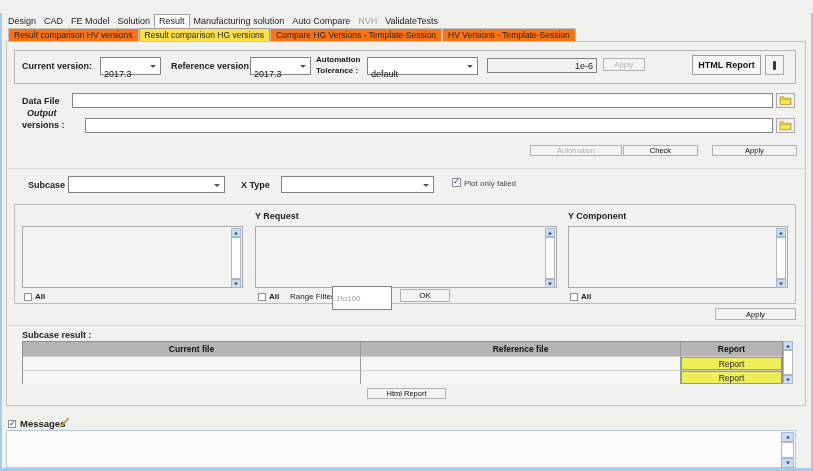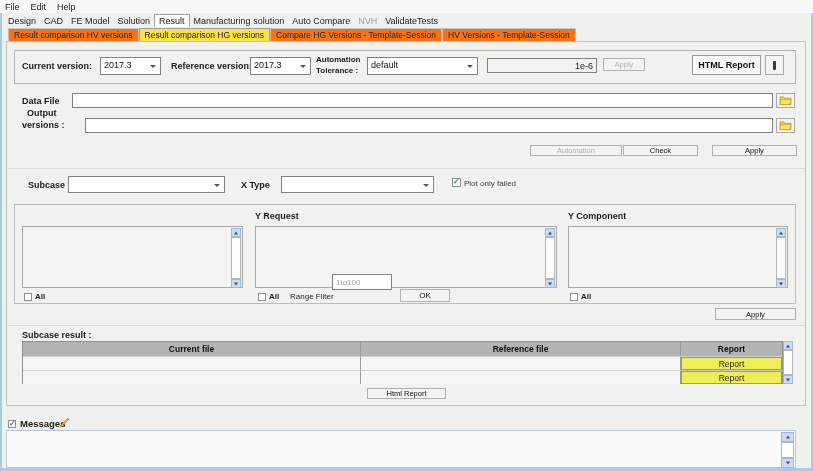--- a/index.html
+++ b/index.html
@@ -13,21 +13,21 @@
   .tab1.sel{background:#fff;border:1px solid #9d9d9d;border-bottom:none;}
   .tab1.dis{color:#9f9f9f;}
   .tabrow2{position:absolute;left:8px;top:27px;height:14px;display:flex;align-items:flex-end;}
   .tab2{font-size:8.5px;color:#222;padding:1px 5px;white-space:nowrap;background:#f97316;border:1px solid #c2c2c2;border-bottom:none;}
   .tab2.sel{background:#fde047;border-color:#9d9d9d;}
   .panel{position:absolute;left:6px;top:41px;width:800px;height:365px;border:1px solid #c3c3c3;background:#f1f1f0;box-sizing:border-box;}
   .group{position:absolute;border:1px solid #b3b3b3;box-sizing:border-box;}
   .lbl{position:absolute;font-size:9px;color:#1c1c1c;white-space:nowrap;}
   .lbl.b{font-weight:600;}
   .lbl.s{font-size:8px;}
-  .select{position:absolute;background:#fff;border:1px solid #818181;font-size:9px;color:#111;box-sizing:border-box;padding:2px 14px 0 3px;}
+  .select{position:absolute;background:#fff;border:1px solid #818181;font-size:9px;color:#111;box-sizing:border-box;padding:11px 14px 0 3px;}
   .select::after{content:"";position:absolute;right:4px;top:50%;margin-top:-1px;border-left:3px solid transparent;border-right:3px solid transparent;border-top:3px solid #555;}
   .input{position:absolute;background:#fff;border:1px solid #818181;font-size:9px;padding:0 3px;box-sizing:border-box;font-family:inherit;color:#222;}
   .input::placeholder{color:#9a9a9a;}
   .btn{position:absolute;background:#f3f3f2;border:1px solid #b0b0b0;font-size:7.5px;display:flex;align-items:center;justify-content:center;color:#111;box-sizing:border-box;cursor:default;}
   .btn.primary{font-size:9px;font-weight:700;background:#f7f7f6;border-color:#999;}
   .btn.dis{color:#b3b3b3;}
   .iconbtn{position:absolute;background:#f3f3f2;border:1px solid #a8a8a8;box-sizing:border-box;display:flex;align-items:center;justify-content:center;}
   .listbox{position:absolute;background:#f3f3f2;border:1px solid #a8a8a8;box-sizing:border-box;}
   .vscroll{position:absolute;width:10px;background:#e9e9e9;box-sizing:border-box;display:flex;flex-direction:column;}
   .sb-btn{height:9px;flex:none;background:#cdddf1;border:1px solid #9db9d9;box-sizing:border-box;position:relative;}
@@ -50,25 +50,20 @@
 </style>
 </head>
 <body>
 
 <div class="window">
 
   <div class="edge" style="left:0;top:13px;width:2px;height:458px;"></div>
   <div class="edge" style="left:811px;top:13px;width:2px;height:458px;"></div>
   <div class="edge" style="left:0;top:468px;width:813px;height:3px;"></div>
 
-  <div class="menubar">
-    <span>File</span>
-    <span>Edit</span>
-    <span>Help</span>
-  </div>
 
   <div class="tabrow1">
     <span class="tab1">Design</span>
     <span class="tab1">CAD</span>
     <span class="tab1">FE Model</span>
     <span class="tab1">Solution</span>
     <span class="tab1 sel">Result</span>
     <span class="tab1">Manufacturing solution</span>
     <span class="tab1">Auto Compare</span>
     <span class="tab1 dis">NVH</span>
@@ -101,21 +96,21 @@
 
   <span class="lbl b" style="left:22px;top:96px;">Data File</span>
   <input class="input" style="left: 72px; top: 93px; width: 701px; height: 15px;" value="">
   <div class="iconbtn" style="left:776px;top:93px;width:19px;height:15px;">
     <svg width="13" height="11" viewBox="0 0 14 12">
         <path d="M1 2 h4 l1 1.5 h7 v7 H1 Z" fill="#f3d42c" stroke="#9a8a20" stroke-width="0.6"></path>
         <path d="M1.2 5 h12 l-1.6 5.4 H1.2 Z" fill="#f8e55e" stroke="#9a8a20" stroke-width="0.5"></path>
       </svg>
   </div>
 
-  <span class="lbl b" style="left:27px;top:108px;">Output</span>
+  <span class="lbl b" style="left:27px;top:108px;font-style:italic;">Output</span>
   <span class="lbl b" style="left:22px;top:120px;">versions :</span>
   <input class="input" style="left: 85px; top: 118px; width: 688px; height: 15px;" value="">
   <div class="iconbtn" style="left:776px;top:118px;width:19px;height:15px;">
     <svg width="13" height="11" viewBox="0 0 14 12">
         <path d="M1 2 h4 l1 1.5 h7 v7 H1 Z" fill="#f3d42c" stroke="#9a8a20" stroke-width="0.6"></path>
         <path d="M1.2 5 h12 l-1.6 5.4 H1.2 Z" fill="#f8e55e" stroke="#9a8a20" stroke-width="0.5"></path>
       </svg>
   </div>
 
   <div class="btn dis" style="left:530px;top:145px;width:92px;height:11px;">Automation</div>
@@ -148,21 +143,21 @@
   <div class="listbox" style="left:255px;top:226px;width:302px;height:62px;">
     <div class="vscroll" style="right:1px;top:1px;height:60px;">
       <div class="sb-btn up"></div>
       <div class="sb-thumb"></div>
       <div class="sb-btn down"></div>
     </div>
   </div>
   <span class="cb" style="left:258px;top:293px;width:8px;height:8px;"></span>
   <span class="lbl s b" style="left:269px;top:292px;">All</span>
   <span class="lbl s" style="left:290px;top:292px;">Range Filter</span>
-  <input class="input" style="left: 332px; top: 274px; width: 60px; height: 16px; font-size: 8px;" placeholder="1to100">
+  <input class="input" style="left: 332px; top: 286px; width: 60px; height: 24px; font-size: 8px;" placeholder="1to100">
   <div class="btn" style="left:400px;top:289px;width:50px;height:13px;font-size:8px;">OK</div>
 
   <span class="lbl b" style="left:568px;top:211px;">Y Component</span>
   <div class="listbox" style="left:568px;top:226px;width:220px;height:62px;">
     <div class="vscroll" style="right:1px;top:1px;height:60px;">
       <div class="sb-btn up"></div>
       <div class="sb-thumb"></div>
       <div class="sb-btn down"></div>
     </div>
   </div>

